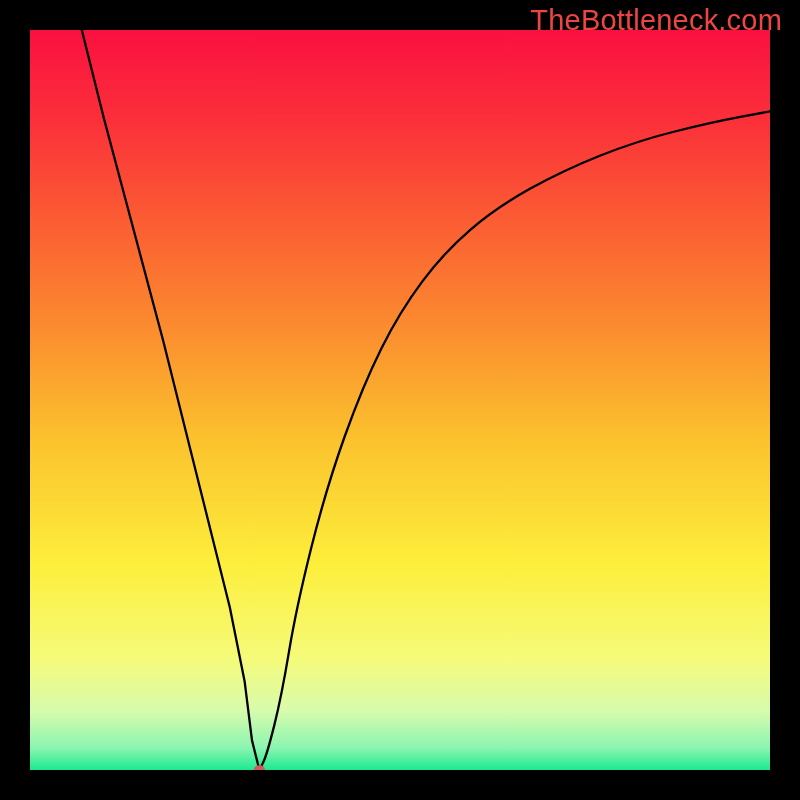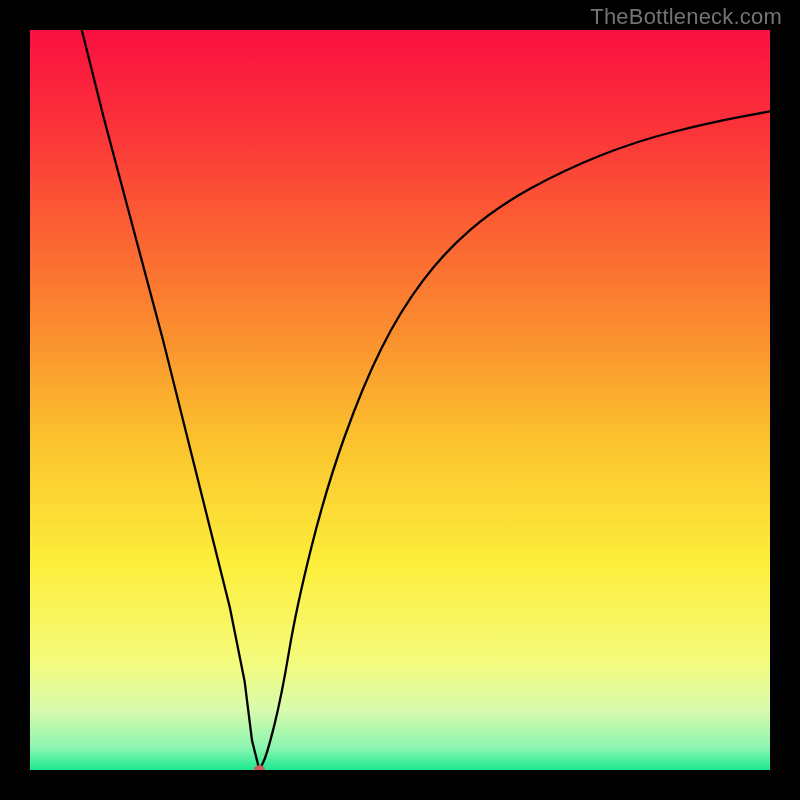--- a/index.html
+++ b/index.html
@@ -14,22 +14,22 @@
   .wrapper {
     position: relative;
     width: 800px;
     height: 800px;
     background: #000;
   }
   .watermark {
     position: absolute;
     top: 4px;
     right: 18px;
-    color: #737373;
-    font-size: 22px;
+    color: #ef4444;
+    font-size: 29px;
     font-weight: 500;
     letter-spacing: 0.2px;
     z-index: 10;
   }
   .plot-frame {
     position: absolute;
     left: 30px;
     top: 30px;
     width: 740px;
     height: 740px;

